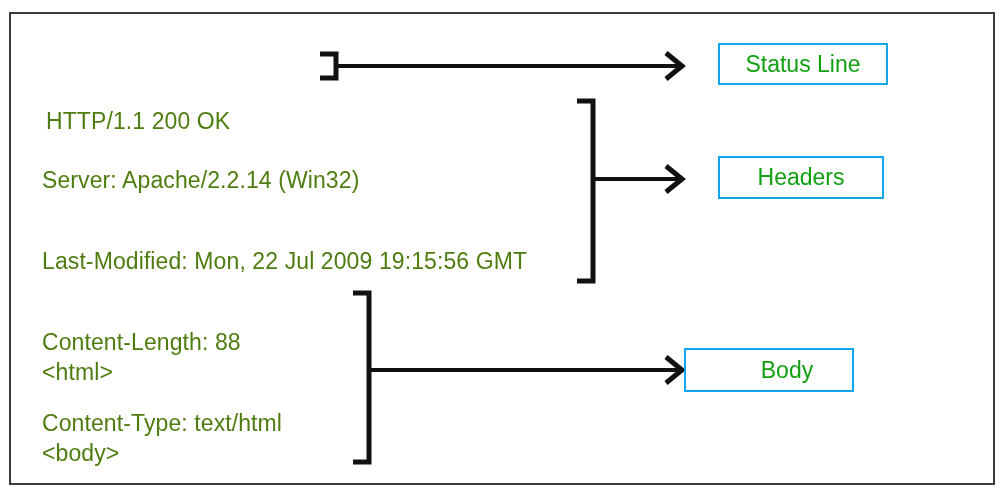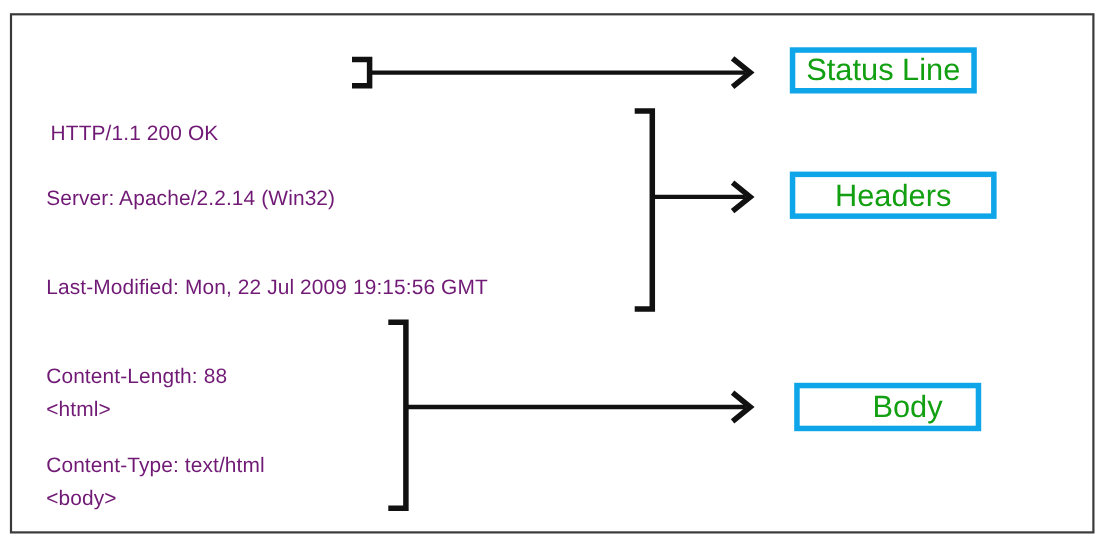--- a/index.html
+++ b/index.html
@@ -25,22 +25,22 @@
     top: 12px;
     width: 986px;
     height: 473px;
     border: 2px solid #3a3a3a;
     box-sizing: border-box;
     background: #ffffff;
   }
   
   .msg-block {
     position: absolute;
-    color: #701a75;
-    font-size: 19px;
+    color: #4d7c0f;
+    font-size: 23px;
     line-height: 27px;
     white-space: pre;
     letter-spacing: 0.1px;
   }
   #status-line-text {
     left: 46px;
     top: 54px;
   }
   #headers-text {
     left: 42px;
@@ -50,44 +50,44 @@
     left: 42px;
     top: 305px;
   }
   .msg-line {
     display: block;
     white-space: pre;
   }
   
   .label-box {
     position: absolute;
-    border: 5px solid #0ea5e9;
+    border: 2px solid #0ea5e9;
     background: #ffffff;
     box-sizing: border-box;
     color: #12a012;
-    font-size: 28px;
+    font-size: 23px;
     display: flex;
     align-items: center;
     justify-content: center;
     text-align: center;
   }
   #box-status-line {
     left: 718px;
     top: 43px;
     width: 170px;
     height: 42px;
   }
   #box-headers {
     left: 718px;
     top: 156px;
-    width: 188px;
+    width: 166px;
     height: 43px;
   }
   #box-body {
-    left: 722px;
+    left: 684px;
     top: 348px;
     width: 170px;
     height: 44px;
     padding-left: 36px;
   }
   
   #connectors {
     position: absolute;
     left: 0;
     top: 0;

